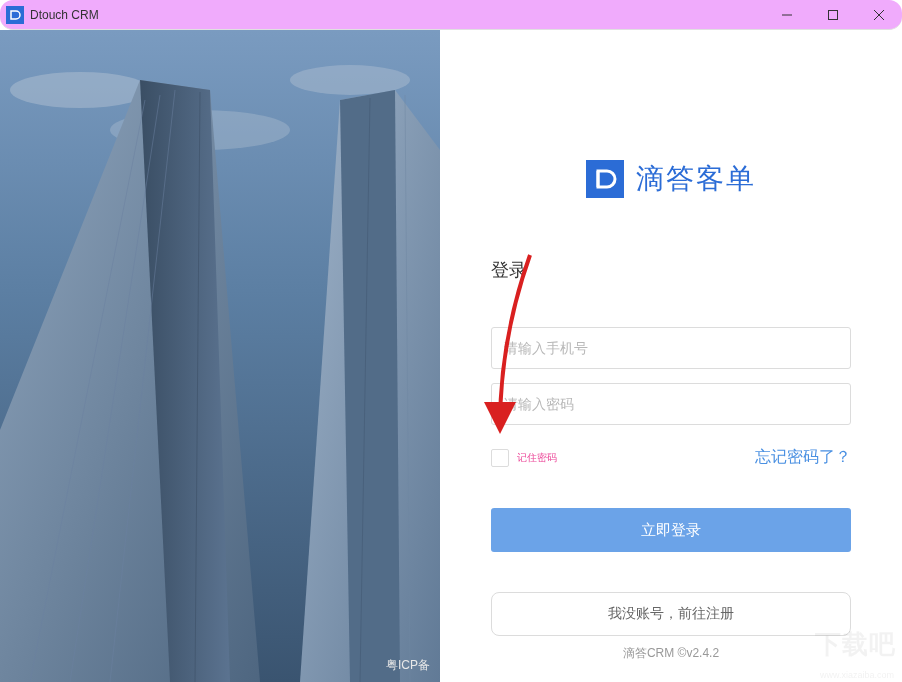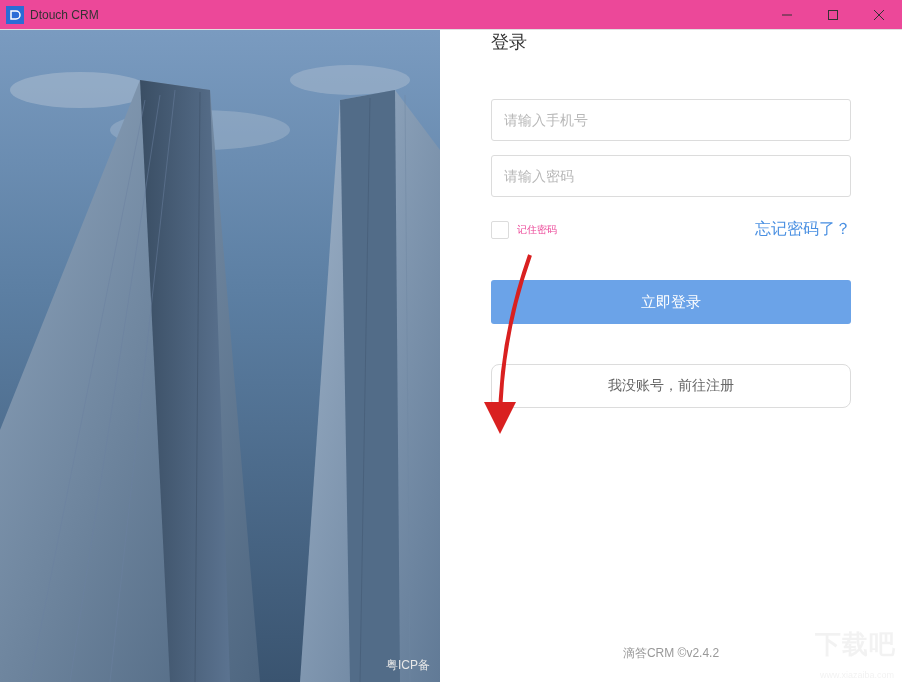--- a/index.html
+++ b/index.html
@@ -6,26 +6,27 @@
     body {
       font-family: "Microsoft YaHei", "PingFang SC", sans-serif;
       background: #fff;
       width: 902px;
       height: 682px;
       overflow: hidden;
       position: relative;
     }
     .titlebar {
       height: 30px;
-      background: #ec4899;
+      background: #f0abfc;
       border-bottom: 1px solid #e0e0e0;
       display: flex;
       align-items: center;
       padding-left: 6px;
       position: relative;
+      border-radius: 13px;
     }
     .titlebar-icon {
       width: 18px;
       height: 18px;
       background: #2b6cd6;
       display: flex;
       align-items: center;
       justify-content: center;
       margin-right: 6px;
     }
@@ -276,20 +277,29 @@
         <polygon points="300,652 340,70 395,60 440,120 440,652" fill="url(#bldg2)"></polygon>
         <polygon points="340,70 395,60 400,652 350,652" fill="#526c88"></polygon>
         <line x1="360" y1="652" x2="370" y2="68" stroke="#405670" stroke-width="1" opacity="0.5"></line>
         <line x1="410" y1="652" x2="405" y2="65" stroke="#6f87a2" stroke-width="1" opacity="0.5"></line>
       </svg>
     </div>
     <div class="left-footer">粤ICP备</div>
   </div>
 
   <div class="right-panel">
+    <div class="brand">
+      <div class="brand-icon">
+        <svg viewBox="0 0 24 24" width="24" height="24">
+            <path d="M5 4 h9 a8 8 0 0 1 0 16 h-9 z" fill="none" stroke="#fff" stroke-width="3"></path>
+            <line x1="5" y1="4" x2="5" y2="20" stroke="#fff" stroke-width="3"></line>
+          </svg>
+      </div>
+      <div class="brand-text">滴答客单</div>
+    </div>
 
     <div class="form-wrap">
       <h2 class="login-heading">登录</h2>
 
       <input class="input-field" type="text" placeholder="请输入手机号" style="">
 
       <input class="input-field" type="password" placeholder="请输入密码" style="">
 
       <div class="row-remember">
         <div class="remember-left">

